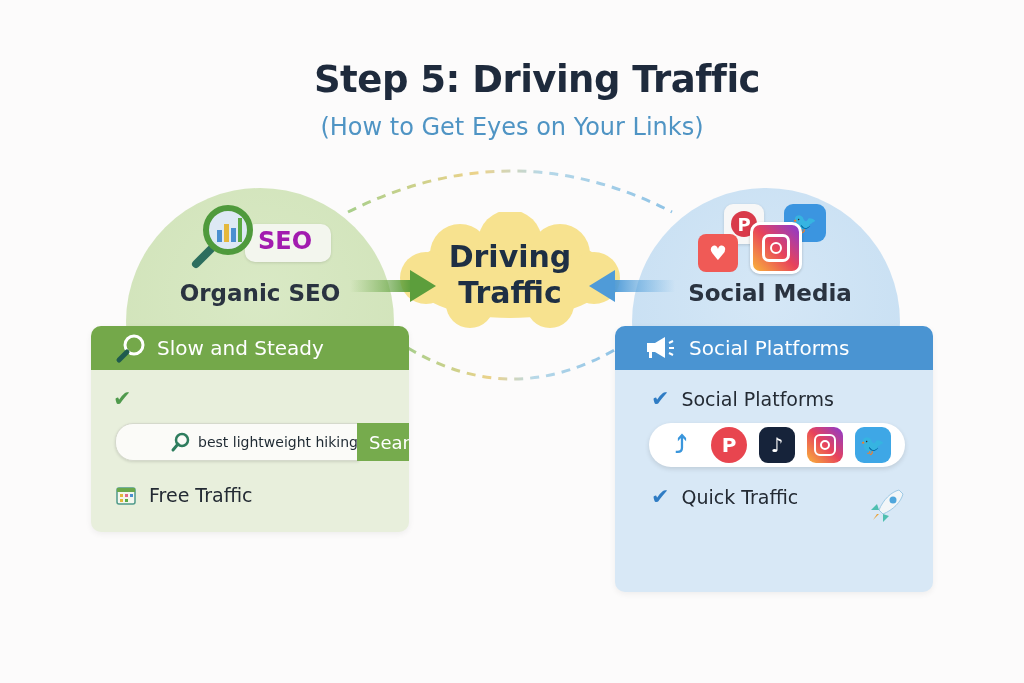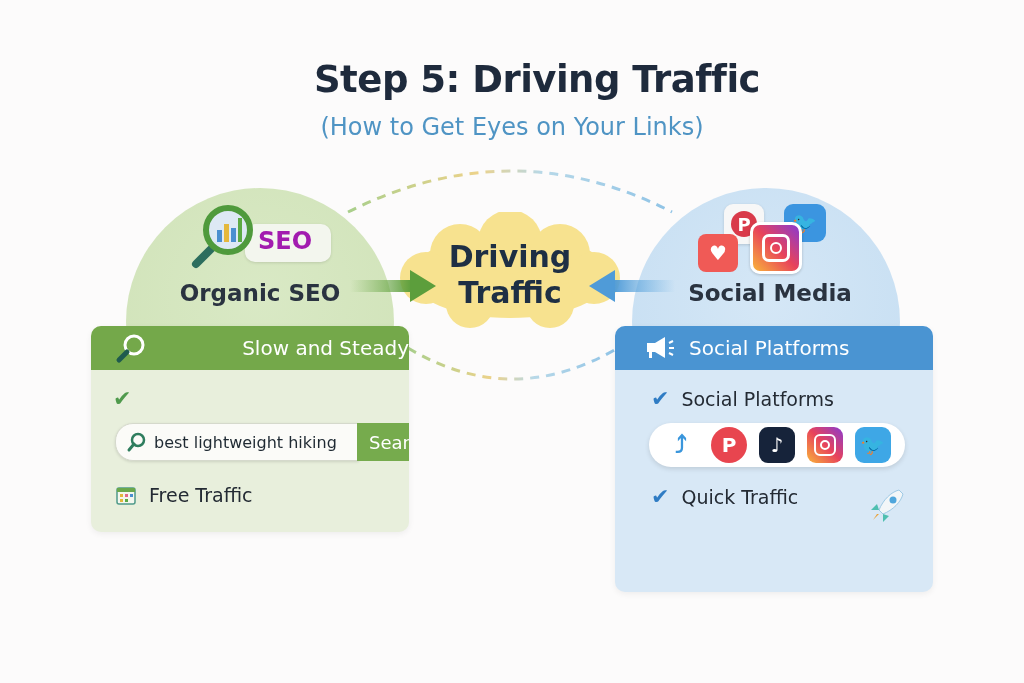--- a/index.html
+++ b/index.html
@@ -54,21 +54,21 @@
     font-size: 30px; font-weight: bold; color: #1e2f44; line-height: 36px;
   }
 
   .card-left {
     left: 91px; top: 326px; width: 318px; height: 206px;
     background: #e8efdc; border-radius: 10px; overflow: hidden;
     box-shadow: 0 2px 6px rgba(0,0,0,0.06);
   }
   .card-left .hdr {
     height: 44px; background: #74a84a; color: #fff;
-    font-size: 20px; display: flex; align-items: center; padding-left: 24px; justify-content: space-between;
+    font-size: 20px; display: flex; align-items: center; padding-left: 24px;
   }
   .card-right {
     left: 615px; top: 326px; width: 318px; height: 266px;
     background: #d8e8f6; border-radius: 10px; overflow: hidden;
     box-shadow: 0 2px 6px rgba(0,0,0,0.06);
   }
   .card-right .hdr {
     height: 44px; background: #4a94d2; color: #fff;
     font-size: 20px; display: flex; align-items: center; padding-left: 30px;
   }
@@ -77,21 +77,21 @@
   .row { position: absolute; display: flex; align-items: center; font-size: 19px; color: #232a33; }
   .check { font-size: 22px; font-weight: bold; margin-right: 12px; }
 
   .search-wrap {
     position: absolute; left: 24px; top: 97px; width: 332px; height: 38px;
     display: flex;
   }
   .search-input {
     width: 232px; height: 36px; background: #fbfbf8; border: 1px solid #d5d9cc;
     border-radius: 18px 0 0 18px; display: flex; align-items: center; padding-left: 10px;
-    font-size: 16px; color: #1f2a33; box-shadow: 0 1px 3px rgba(0,0,0,0.12);
+    font-size: 14px; color: #1f2a33; box-shadow: 0 1px 3px rgba(0,0,0,0.12); justify-content: flex-end;
   }
   .search-btn {
     width: 86px; height: 38px; background: #76ab4d; color: #fff;
     border-radius: 0 16px 16px 0; font-size: 18px;
     display: flex; align-items: center; justify-content: center;
     margin-left: -2px;
   }
 
   .icon-strip {
     position: absolute; left: 34px; top: 97px; width: 256px; height: 44px;

